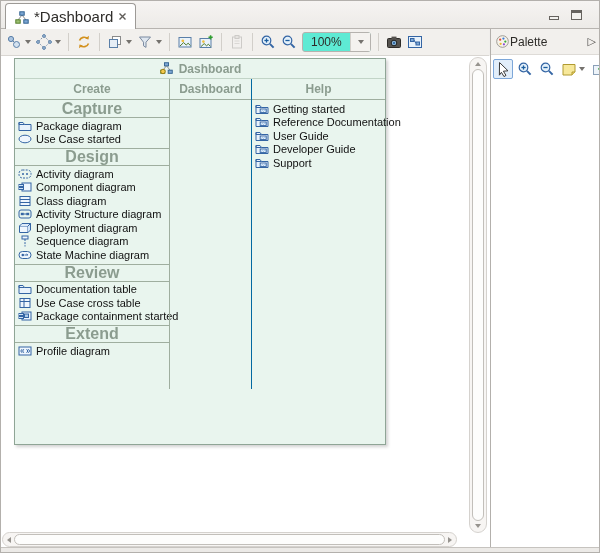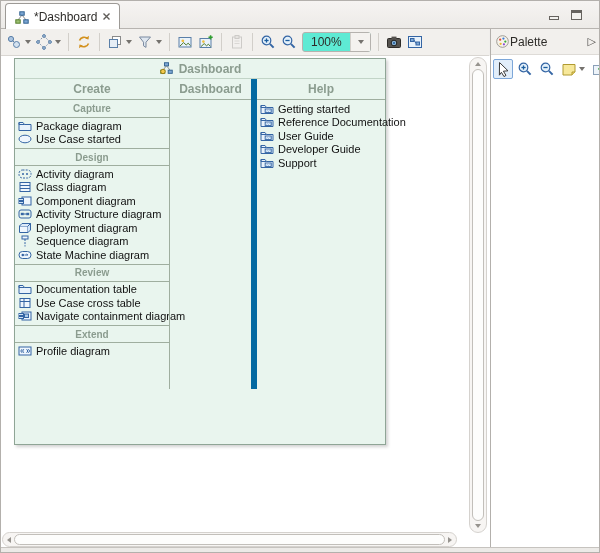--- a/index.html
+++ b/index.html
@@ -5,21 +5,21 @@
   * { box-sizing: border-box; margin: 0; padding: 0; }
   html,body { width:600px; height:553px; }
   body { font-family:"Liberation Sans","DejaVu Sans",sans-serif; background:#e8e6e3; }
   .window { position:relative; width:600px; height:553px; background:#f0eeec; border:1px solid #b3b0ac; overflow:hidden; }
 
   
   .tabbar { position:absolute; left:0; top:0; width:100%; height:28px; background:linear-gradient(#f6f4f2,#eceae7); }
   .tabline { position:absolute; left:0; top:27px; width:100%; height:1px; background:#b7b4b0; }
   .tab { position:absolute; left:4px; top:2px; height:26px; background:#ffffff; border:1px solid #9d9a96; border-bottom:none;
          border-radius:4px 4px 0 0; display:flex; align-items:center; gap:5px; padding:0 8px; z-index:3; }
-  .tab-title { font-size:12px; color:#2e2c29; }
+  .tab-title { font-size:15px; color:#2e2c29; }
   .tab-close svg { width:9px; height:9px; display:block; }
   .winbtn { position:absolute; top:8px; width:14px; height:12px; background:transparent; border:none; cursor:default; }
   .btn-min { right:38px; }
   .btn-max { right:16px; }
   .btn-min i { display:block; width:10px; height:4px; border:1px solid #66635f; background:#f2f1ee; margin:6px auto 0; }
   .btn-max i { display:block; width:11px; height:10px; border:1px solid #66635f; border-top-width:3px; background:#f2f1ee; margin:0 auto; }
 
   
   .toolbar { position:absolute; left:0; top:28px; width:488px; height:27px; background:#f2f0ed; border-bottom:1px solid #d9d6d2;
              display:flex; align-items:center; padding:0 3px; gap:1px; }
@@ -46,24 +46,24 @@
   
   .dashboard { position:absolute; left:13px; top:2px; width:372px; height:387px; background:#e9f5ee;
                border:1px solid #8fa596; box-shadow:2px 2px 3px rgba(0,0,0,0.18); }
   .dash-title { height:20px; display:flex; align-items:center; justify-content:center; gap:5px; border-bottom:1px solid #c2d4c7; }
   .dash-title .dash-title-icon svg { width:15px; height:13px; display:block; }
   .dash-title-text { font-size:12px; font-weight:bold; color:#8b9c8f; }
   .dash-cols { display:flex; height:310px; }
   .dcol { height:100%; }
   .col-create { width:154px; }
   .col-navigate { width:84px; border-left:1px solid #9fae9f; }
-  .col-help { width:134px; border-left:6px solid #0369a1; }
+  .col-help { width:134px; border-left:1px solid #0369a1; }
   .col-header { height:21px; display:flex; align-items:center; justify-content:center; font-size:12px; font-weight:bold; color:#8b9c8f;
                 border-bottom:1px solid #9fae9f; }
-  .sec-header { height:18px; display:flex; align-items:center; justify-content:center; font-size:10px; font-weight:bold; color:#8b9c8f;
+  .sec-header { height:18px; display:flex; align-items:center; justify-content:center; font-size:16px; font-weight:bold; color:#8b9c8f;
                 border-bottom:1px solid #9fae9f; }
   .sec + .sec .sec-header { border-top:1px solid #9fae9f; }
   .sec-items { padding:1px 0 2px 0; }
   .dash-item { height:13.5px; display:flex; align-items:center; gap:4px; padding-left:3px; cursor:pointer; }
   .dash-icon svg { width:14px; height:12px; display:block; }
   .dash-label { font-size:11px; color:#111111; white-space:nowrap; }
   .help-items { padding:2px 0; }
 
   
   .vscroll { position:absolute; left:468px; top:1px; width:18px; height:476px; background:#f7f5f3; border:1px solid #d5d2ce; border-radius:9px;
@@ -295,36 +295,36 @@
                         <rect x="1" y="2" width="12" height="8" rx="3.5" fill="none" stroke="#3465a4" stroke-dasharray="2 1.2"></rect>
                         <circle cx="5" cy="6" r="1" fill="#3465a4"></circle>
                         <circle cx="9" cy="6" r="1" fill="#3465a4"></circle>
                       </svg>
                     </span>
                     <span class="dash-label">Activity diagram</span>
                   </div>
                   <div class="dash-item">
                     <span class="dash-icon">
                       <svg viewBox="0 0 14 12">
+                        <rect x="4" y="2" width="9" height="8" fill="#eef6fd" stroke="#3465a4"></rect>
+                        <rect x="1" y="3.5" width="4.5" height="2" fill="#cfe3f6" stroke="#3465a4"></rect>
+                        <rect x="1" y="6.5" width="4.5" height="2" fill="#cfe3f6" stroke="#3465a4"></rect>
+                      </svg>
+                    </span>
+                    <span class="dash-label">Component diagram</span>
+                  </div>
+                  <div class="dash-item">
+                    <span class="dash-icon">
+                      <svg viewBox="0 0 14 12">
                         <rect x="2" y="1.5" width="10" height="9" fill="#eef6fd" stroke="#3465a4"></rect>
                         <line x1="2" y1="4.5" x2="12" y2="4.5" stroke="#3465a4"></line>
                         <line x1="2" y1="7.5" x2="12" y2="7.5" stroke="#3465a4"></line>
                       </svg>
                     </span>
                     <span class="dash-label">Class diagram</span>
-                  </div>
-                  <div class="dash-item">
-                    <span class="dash-icon">
-                      <svg viewBox="0 0 14 12">
-                        <rect x="4" y="2" width="9" height="8" fill="#eef6fd" stroke="#3465a4"></rect>
-                        <rect x="1" y="3.5" width="4.5" height="2" fill="#cfe3f6" stroke="#3465a4"></rect>
-                        <rect x="1" y="6.5" width="4.5" height="2" fill="#cfe3f6" stroke="#3465a4"></rect>
-                      </svg>
-                    </span>
-                    <span class="dash-label">Component diagram</span>
                   </div>
                   <div class="dash-item">
                     <span class="dash-icon">
                       <svg viewBox="0 0 14 12">
                         <rect x="1" y="2" width="12" height="8" rx="2" fill="none" stroke="#3465a4"></rect>
                         <rect x="2.8" y="4.8" width="3" height="2.4" fill="#3465a4"></rect>
                         <rect x="8.2" y="4.8" width="3" height="2.4" fill="#3465a4"></rect>
                         <line x1="5.8" y1="6" x2="8.2" y2="6" stroke="#3465a4"></line>
                       </svg>
                     </span>
@@ -385,21 +385,21 @@
                   </div>
                   <div class="dash-item">
                     <span class="dash-icon">
                       <svg viewBox="0 0 14 12">
                         <rect x="4" y="2" width="9" height="8" fill="#eef6fd" stroke="#3465a4"></rect>
                         <rect x="1" y="3.5" width="4.5" height="2" fill="#cfe3f6" stroke="#3465a4"></rect>
                         <rect x="1" y="6.5" width="4.5" height="2" fill="#cfe3f6" stroke="#3465a4"></rect>
                         <rect x="6.5" y="4" width="4" height="3.5" fill="#aecdea" stroke="#3465a4"></rect>
                       </svg>
                     </span>
-                    <span class="dash-label">Navigate containment diagram</span>
+                    <span class="dash-label">Package containment started</span>
                   </div>
                 </div>
               </div>
               <div class="sec">
                 <div class="sec-header">Extend</div>
                 <div class="sec-items">
                   <div class="dash-item">
                     <span class="dash-icon">
                       <svg viewBox="0 0 14 12">
                         <rect x="1" y="2" width="12" height="8" fill="#eef6fd" stroke="#3465a4"></rect>

